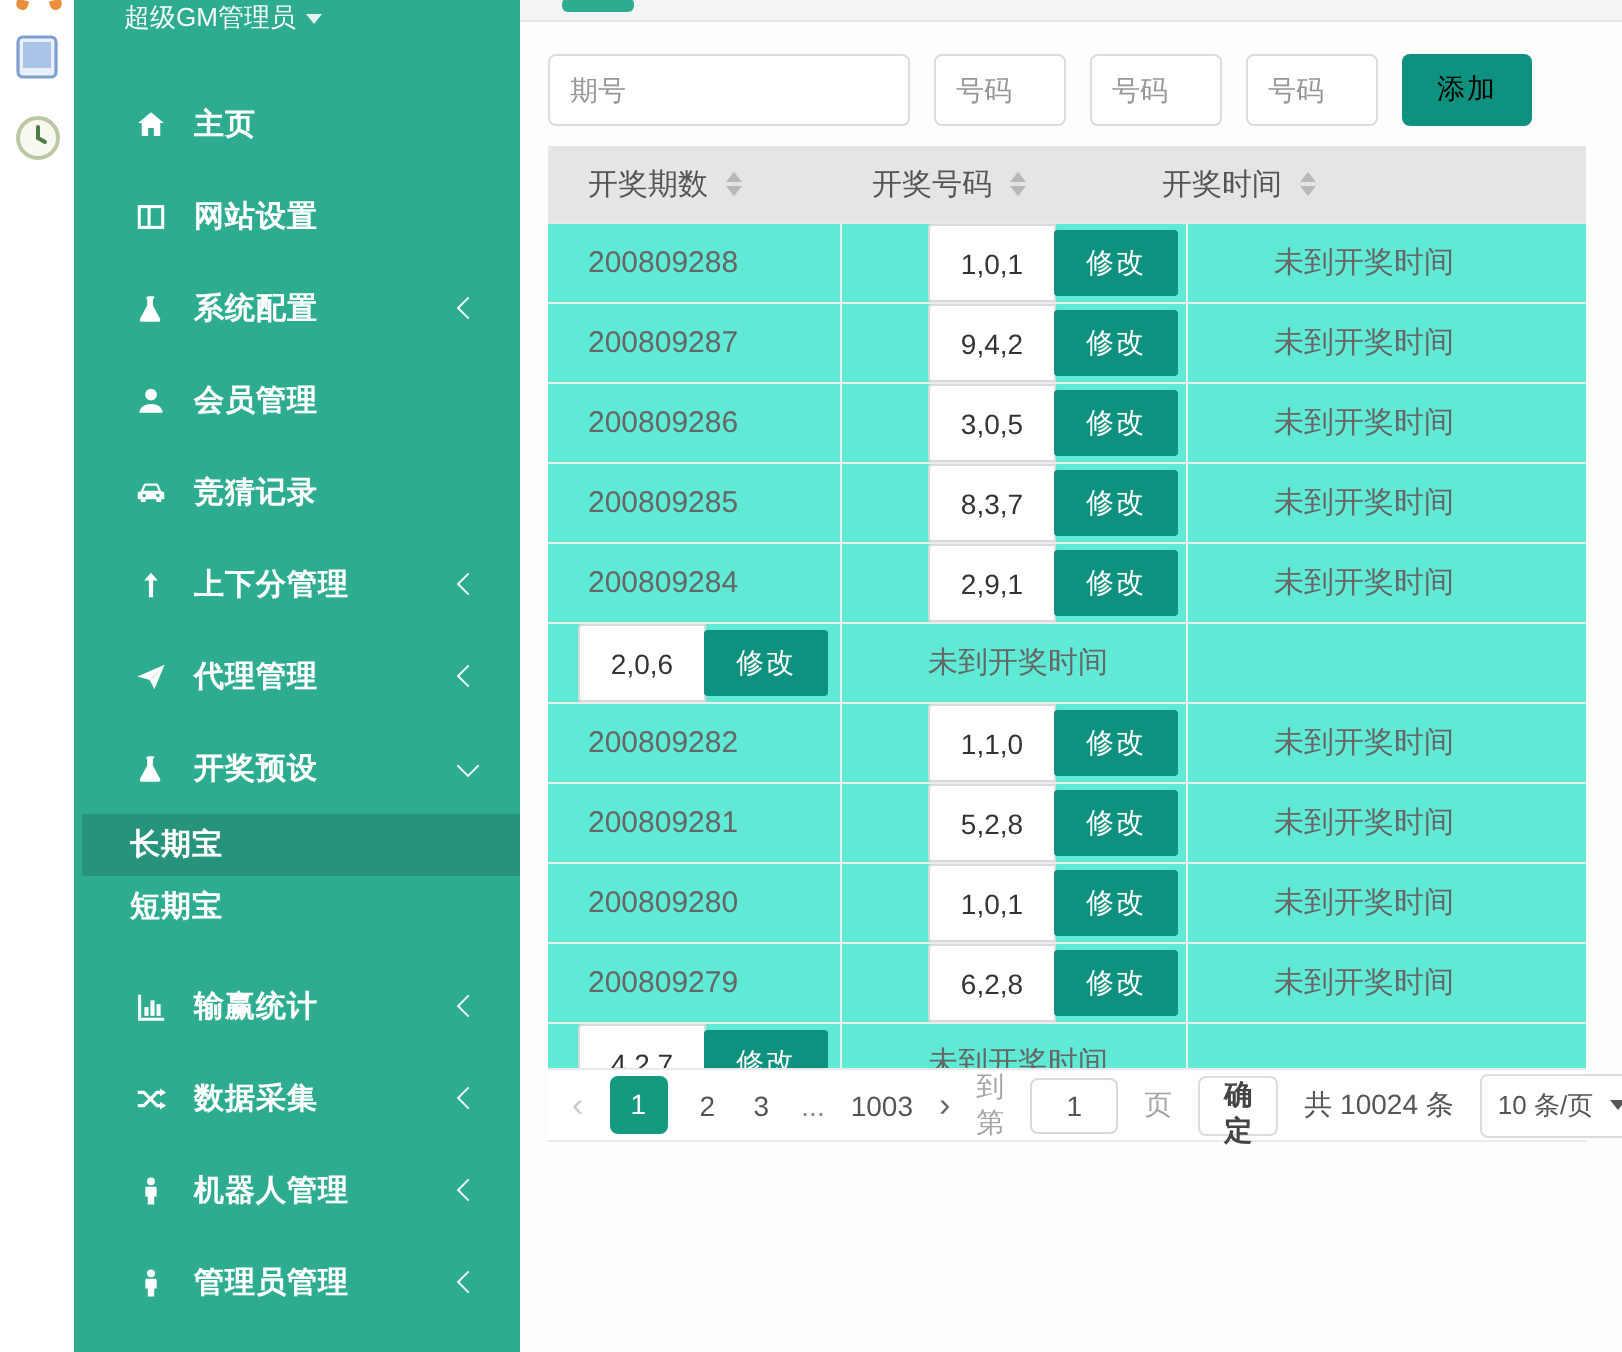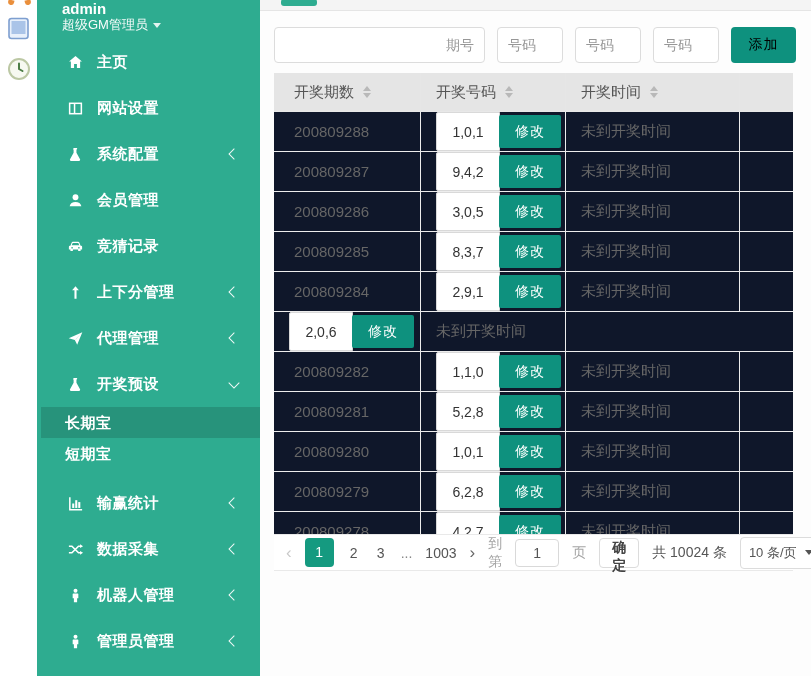--- a/index.html
+++ b/index.html
@@ -32,35 +32,35 @@
   .smenu{margin-bottom:11px;}
   .smi{height:31px;line-height:31px;padding-left:24px;font-size:15px;font-weight:700;cursor:pointer;letter-spacing:.5px;}
   .smi.active{background:rgba(0,0,0,.14);}
   
   .main{position:absolute;left:260px;top:0;right:0;bottom:0;background:#fdfdfd;}
   .topbar{position:absolute;left:0;right:0;top:0;height:10px;background:#f4f4f4;border-bottom:1px solid #e5e5e5;}
   .partial-tab{position:absolute;left:21px;top:-1px;width:36px;height:7px;background:#2eac90;border-radius:3px;}
   .toolbar{position:absolute;left:14px;top:27px;display:flex;gap:12px;}
   .inp{height:36px;border:1px solid #dcdcdc;border-radius:4px;background:#fff;box-sizing:border-box;padding:0 10px;font-size:14px;color:#555;font-family:inherit;outline:none;}
   .inp::placeholder{color:#979797;}
-  .inp.period{width:211px;text-align:right;}
+  .inp.period{width:181px;}
   .inp.num{width:66px;}
   .add-btn{width:65px;height:36px;background:#0e917e;border:none;border-radius:4px;color:#000000;font-size:14px;font-family:inherit;cursor:pointer;letter-spacing:1px;}
   
   .tablewrap{position:absolute;left:14px;top:73px;width:519px;height:461px;overflow:hidden;}
   .thead,.trow{display:grid;grid-template-columns:147px 145px 174px 1fr;}
   .thead{background:#e5e5e5;height:38px;border-bottom:1px solid #e8e8e8;}
   .th{display:flex;align-items:center;font-size:15px;color:#555;border-right:1px solid #e6e6e6;padding-left:20px;}
   .th.h2,.th.h3{padding-left:15px;}
   .th.h4{border-right:none;padding-left:0;}
   .sort{display:inline-flex;flex-direction:column;gap:2px;margin-left:9px;}
   .sort i{width:0;height:0;border-left:4px solid transparent;border-right:4px solid transparent;display:block;}
   .sort .up{border-bottom:5px solid #b8b8b8;}
   .sort .dn{border-top:5px solid #b8b8b8;}
-  .trow{height:39px;background:#0f172a;border-bottom:1px solid #ededed;align-items:center;}
+  .trow{height:39px;background:#5eead4;border-bottom:1px solid #ededed;align-items:center;gap:28px;}
   .td{height:100%;display:flex;align-items:center;border-right:1px solid #ededed;box-sizing:border-box;}
   .td1{padding-left:20px;font-size:15px;color:#666;}
   .td2{padding-left:15px;}
   .td3{padding-left:15px;font-size:15px;color:#666;}
   .td4{border-right:none;}
   .numinp{width:64px;height:39px;border:1px solid #d9d9d9;border-radius:2px 0 0 2px;text-align:center;font-size:14px;color:#333;font-family:inherit;box-sizing:border-box;outline:none;background:#fff;}
   .modbtn{width:62px;height:33px;margin-left:-1px;background:#0e917e;border:none;border-radius:2px;color:#fff;font-size:14px;font-family:inherit;cursor:pointer;letter-spacing:1px;}
   
   .pagination{position:absolute;left:14px;top:534px;width:519px;height:37px;background:#fff;border-top:1px solid #e9e9e9;border-bottom:1px solid #e9e9e9;display:flex;align-items:center;gap:13px;padding-left:12px;box-sizing:border-box;font-size:14px;color:#555;}
   .pg-prev{color:#c9c9c9;font-size:17px;cursor:default;}
@@ -90,21 +90,20 @@
   <span class="edge-icon clock">
     <svg width="24" height="24" viewBox="0 0 24 24">
         <circle cx="12" cy="12" r="10" fill="#f7f9f1" stroke="#bcc8a4" stroke-width="2"></circle>
         <path d="M12 6.5V12l3.5 2" stroke="#4c7d46" stroke-width="2" fill="none" stroke-linecap="round"></path>
       </svg>
   </span>
 </div>
 
 <aside class="sidebar">
   <div class="profile">
-    <div class="profile-name">admin</div>
     <div class="profile-role">
       <span>超级GM管理员</span>
       <span class="caret-down"></span>
     </div>
   </div>
   <nav id="menu">
       <div class="mi">
         <span class="ic">
           <svg viewBox="0 0 18 18" width="17" height="17">
             <path fill="#fff" d="M9 2.2 15.8 8h-1.9v6.8h-3.4v-4.2H7.5v4.2H4.1V8H2.2z"></path>
@@ -351,21 +350,20 @@
         <div class="trow">
           <div class="td td1">200809279</div>
           <div class="td td2">
             <input class="numinp" value="6,2,8" style="">
             <button class="modbtn">修改</button>
           </div>
           <div class="td td3">未到开奖时间</div>
           <div class="td td4"></div>
         </div>
         <div class="trow">
-          <div class="td td1">200809278</div>
           <div class="td td2">
             <input class="numinp" value="4,2,7" style="">
             <button class="modbtn">修改</button>
           </div>
           <div class="td td3">未到开奖时间</div>
           <div class="td td4"></div>
         </div>
       </div>
   </div>
 

